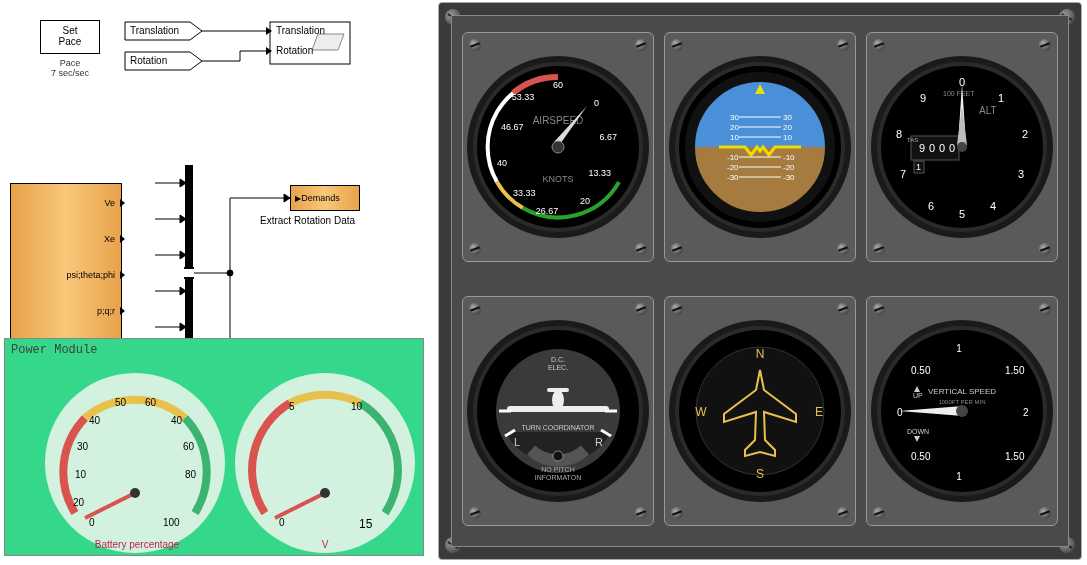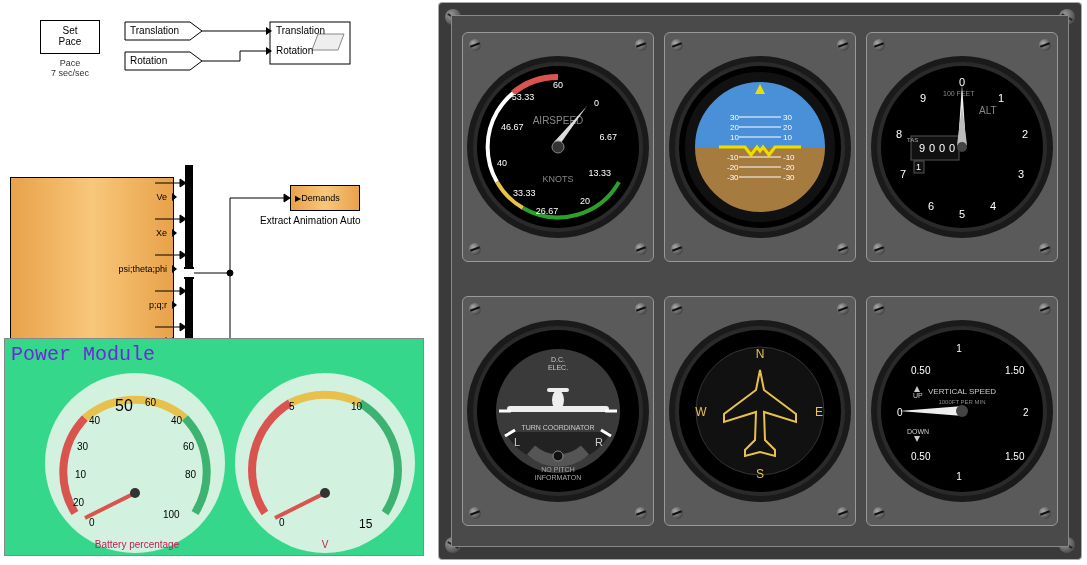--- a/index.html
+++ b/index.html
@@ -6,36 +6,36 @@
   body { font-family: Arial, sans-serif; font-size: 11px; background: #fff; width: 1087px; height: 565px; position: relative; }
 
   
   .diagram-top { position: absolute; left: 0; top: 16px; width: 430px; height: 70px; }
   .setpace-box { position:absolute; left:40px; top:4px; width:60px; height:34px; border:1px solid #000; text-align:center; font-size:10px; padding-top:4px; }
   .setpace-label { position:absolute; left:40px; top:42px; width:60px; text-align:center; font-size:9px; color:#333; }
   .diag-svg { position:absolute; left:0; top:0; }
   .sig-label { position:absolute; font-size:10px; }
 
   .diagram-mid { position:absolute; left:0; top:75px; width:430px; height:260px; }
-  .data-source { position:absolute; left:10px; top:102px; width:164px; height:220px;
+  .data-source { position:absolute; left:10px; top:108px; width:112px; height:220px;
     background: linear-gradient(to right,#e8a24a,#f8c77a,#e8a24a); border:1px solid #000; }
   .ds-signal { position:absolute; right:6px; font-size:9px; }
   .ds-port { position:absolute; right:-4px; width:0; height:0; border-left:5px solid #000; border-top:4px solid transparent; border-bottom:4px solid transparent; }
   .ds-caption { position:absolute; left:10px; top:315px; width:140px; text-align:center; font-size:10px; }
 
   .bus-bar { position:absolute; left:185px; top:90px; width:8px; height:220px; background:#000; }
   .bus-center { position:absolute; left:184px; top:192px; width:10px; height:12px; background:#fff; border-top:2px solid #000; border-bottom:2px solid #000; }
   .bus-caption { position:absolute; left:165px; top:315px; width:60px; text-align:center; font-size:10px; }
 
   .extract-box { position:absolute; width:70px; height:26px; background:linear-gradient(to right,#e8a24a,#f8c77a,#e8a24a); border:1px solid #000; display:flex; align-items:center; padding-left:4px; font-size:9px; }
   .extract-label { position:absolute; font-size:10px; }
 
   
   .power-module { position:absolute; left:4px; top:338px; width:420px; height:218px; background:#35d88a; border:1px solid #888; }
-  .power-title { position:absolute; left:6px; top:4px; font-size:20px; color:#6d28d9; font-family:"Courier New",monospace; }
+  .power-title { position:absolute; left:6px; top:4px; font-size:12px; color:#404040; font-family:"Courier New",monospace; }
   .gauge-wrap { position:absolute; top:34px; width:180px; height:180px; background:#d2f2df; border-radius:50%; }
   .gauge-caption { position:absolute; width:180px; text-align:center; font-size:10px; color:#b25; }
 
   
   .panel { position:absolute; left:438px; top:2px; width:644px; height:558px; background:#3a3a3a; border:1px solid #aaa; border-radius:4px; }
   .panel-inner { position:absolute; left:12px; top:12px; right:12px; bottom:12px; border:1px solid #888; background:#4a4a4a; }
   .screw { position:absolute; width:16px; height:16px; border-radius:50%; background:radial-gradient(circle at 35% 35%, #999, #333); }
   .screw::after { content:""; position:absolute; left:2px; top:7px; width:12px; height:2px; background:#222; transform:rotate(30deg); }
 
   .instr-row { position:absolute; left:10px; right:10px; height:230px; display:flex; gap:10px; }
@@ -102,21 +102,21 @@
   <div class="bus-center"></div>
   <div class="bus-caption">
     <span>Model</span><br>
     <span>o/p bus</span>
   </div>
 
   <div class="extract-box" style="left:290px;top:110px">
     <span style="font-size:8px">▶ </span>
       <span>Demands</span>
   </div>
-  <div class="extract-label" style="left:260px;top:140px">Extract Animation Auto</div>
+  <div class="extract-label" style="left:260px;top:140px">Extract Rotation Data</div>
 
   <div class="extract-box" style="left:290px;top:270px">
     <span style="font-size:8px">▶ </span>
       <span>Demands</span>
   </div>
   <div class="extract-label" style="left:258px;top:300px">Extract Flight Instruments</div>
 
   <svg width="430" height="340" style="position:absolute;left:0;top:0;pointer-events:none">
 
     <g stroke="#000" fill="#000">
@@ -154,28 +154,28 @@
     <svg width="180" height="180" viewBox="0 0 180 180">
       <circle cx="90" cy="90" r="88" fill="#d2f2df"></circle>
       <path d="M 30 140 A 78 78 0 0 1 40 45" fill="none" stroke="#d9534f" stroke-width="8"></path>
       <path d="M 40 45 A 78 78 0 0 1 140 45" fill="none" stroke="#e8c14c" stroke-width="8"></path>
       <path d="M 140 45 A 78 78 0 0 1 150 140" fill="none" stroke="#3cb371" stroke-width="8"></path>
       <line x1="90" y1="120" x2="40" y2="145" stroke="#d9534f" stroke-width="4"></line>
       <circle cx="90" cy="120" r="5" fill="#333"></circle>
     </svg>
     <div style="position:absolute;left:32px;top:68px;font-size:10px">30</div>
     <div style="position:absolute;left:44px;top:42px;font-size:10px">40</div>
-    <div style="position:absolute;left:70px;top:24px;font-size:16px">50</div>
+    <div style="position:absolute;left:70px;top:24px;font-size:10px">50</div>
     <div style="position:absolute;left:100px;top:24px;font-size:10px">60</div>
     <div style="position:absolute;left:126px;top:42px;font-size:10px">40</div>
     <div style="position:absolute;left:138px;top:68px;font-size:10px">60</div>
     <div style="position:absolute;left:30px;top:96px;font-size:10px">10</div>
     <div style="position:absolute;left:28px;top:124px;font-size:10px">20</div>
     <div style="position:absolute;left:44px;top:144px;font-size:10px">0</div>
-    <div style="position:absolute;left:118px;top:136px;font-size:10px">100</div>
+    <div style="position:absolute;left:118px;top:144px;font-size:10px">100</div>
     <div style="position:absolute;left:140px;top:96px;font-size:10px">80</div>
   </div>
   <div class="gauge-caption" style="left:42px;top:200px">Battery percentage</div>
 
   <div class="gauge-wrap" style="left:230px">
     <svg width="180" height="180" viewBox="0 0 180 180">
       <circle cx="90" cy="90" r="88" fill="#d2f2df"></circle>
       <path d="M 30 140 A 78 78 0 0 1 55 30" fill="none" stroke="#d9534f" stroke-width="8"></path>
       <path d="M 55 30 A 78 78 0 0 1 125 30" fill="none" stroke="#e8c14c" stroke-width="8"></path>
       <path d="M 125 30 A 78 78 0 0 1 150 140" fill="none" stroke="#3cb371" stroke-width="8"></path>

